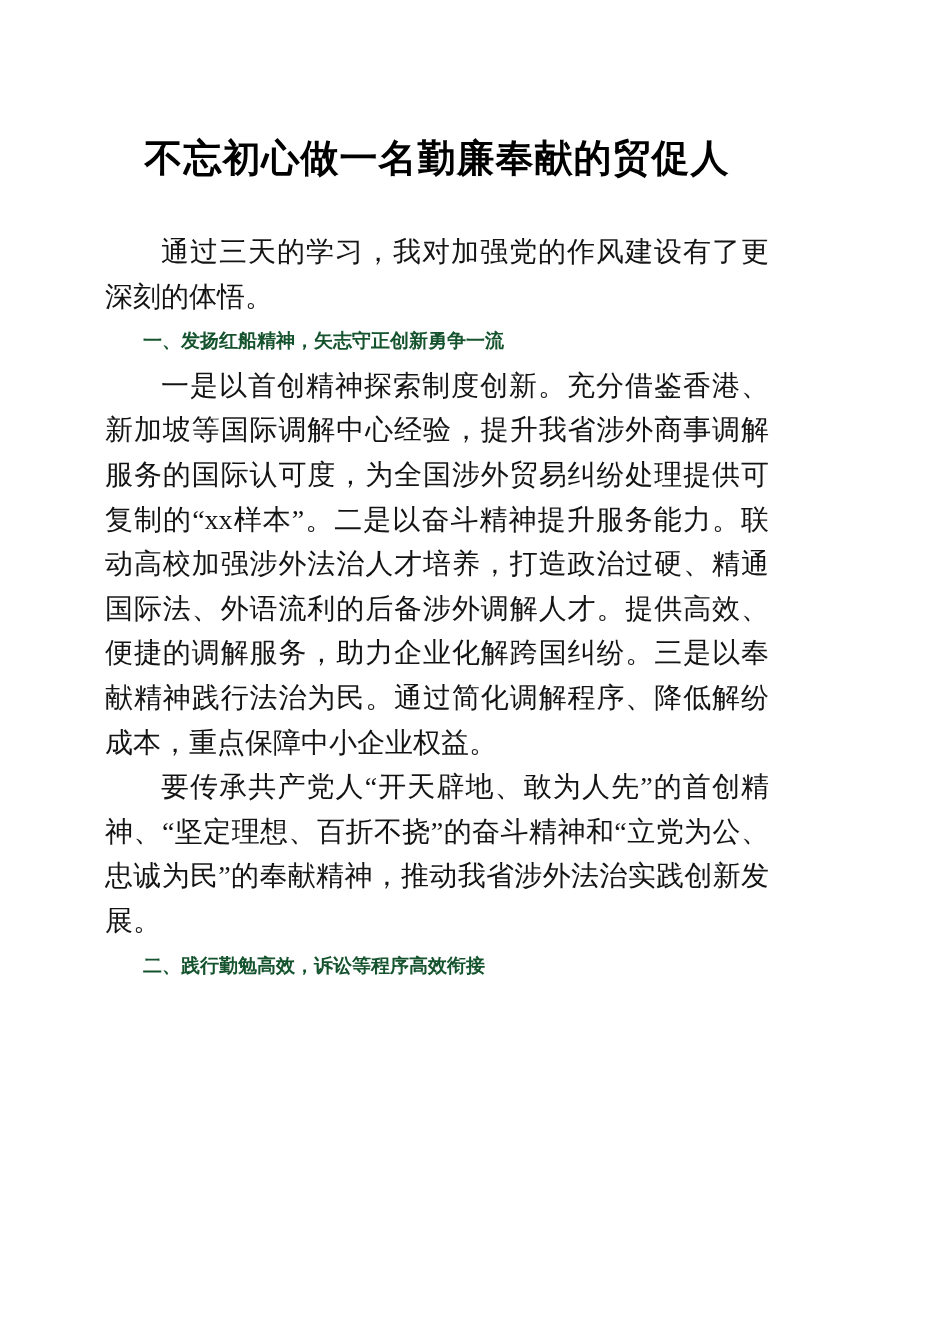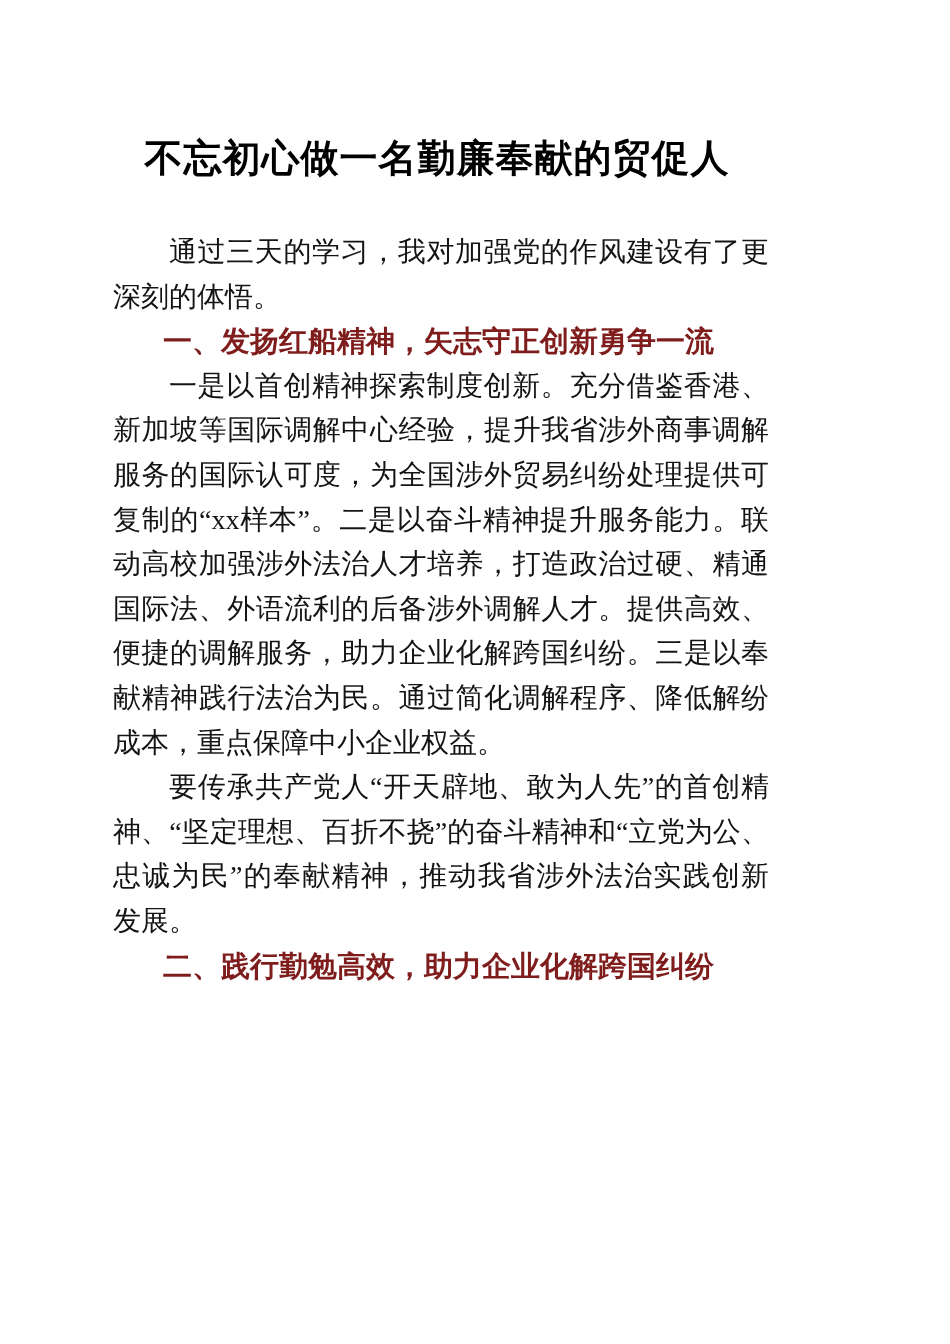--- a/index.html
+++ b/index.html
@@ -35,39 +35,38 @@
     font-size: 28px;
     line-height: 44.6px;
     text-indent: 2em;
     text-align: justify;
     text-justify: inter-ideograph;
     word-break: break-all;
   }
   .para.body {
     font-family: "Liberation Serif", "DejaVu Serif", serif;
     font-weight: 400;
-    margin-left: 8px;
   }
   .para.heading {
     font-family: "Liberation Sans", "DejaVu Sans", sans-serif;
     font-weight: 700;
-    font-size: 29px;
+    font-size: 19px;
     line-height: 44.6px;
-    color: #7f1d1d;
+    color: #14532d;
   }
 </style>
 </head>
 <body>
 
 <div class="page">
   <h1 class="doc-title">不忘初心做一名勤廉奉献的贸促人</h1>
 
   <p class="para body">通过三天的学习，我对加强党的作风建设有了更深刻的体悟。</p>
 
   <p class="para heading">一、发扬红船精神，矢志守正创新勇争一流</p>
 
   <p class="para body">一是以首创精神探索制度创新。充分借鉴香港、新加坡等国际调解中心经验，提升我省涉外商事调解服务的国际认可度，为全国涉外贸易纠纷处理提供可复制的“xx样本”。二是以奋斗精神提升服务能力。联动高校加强涉外法治人才培养，打造政治过硬、精通国际法、外语流利的后备涉外调解人才。提供高效、便捷的调解服务，助力企业化解跨国纠纷。三是以奉献精神践行法治为民。通过简化调解程序、降低解纷成本，重点保障中小企业权益。</p>
 
   <p class="para body">要传承共产党人“开天辟地、敢为人先”的首创精神、“坚定理想、百折不挠”的奋斗精神和“立党为公、忠诚为民”的奉献精神，推动我省涉外法治实践创新发展。</p>
 
-  <p class="para heading">二、践行勤勉高效，助力企业化解跨国纠纷</p>
+  <p class="para heading">二、践行勤勉高效，诉讼等程序高效衔接</p>
 
 </div>
 
 </body></html>

